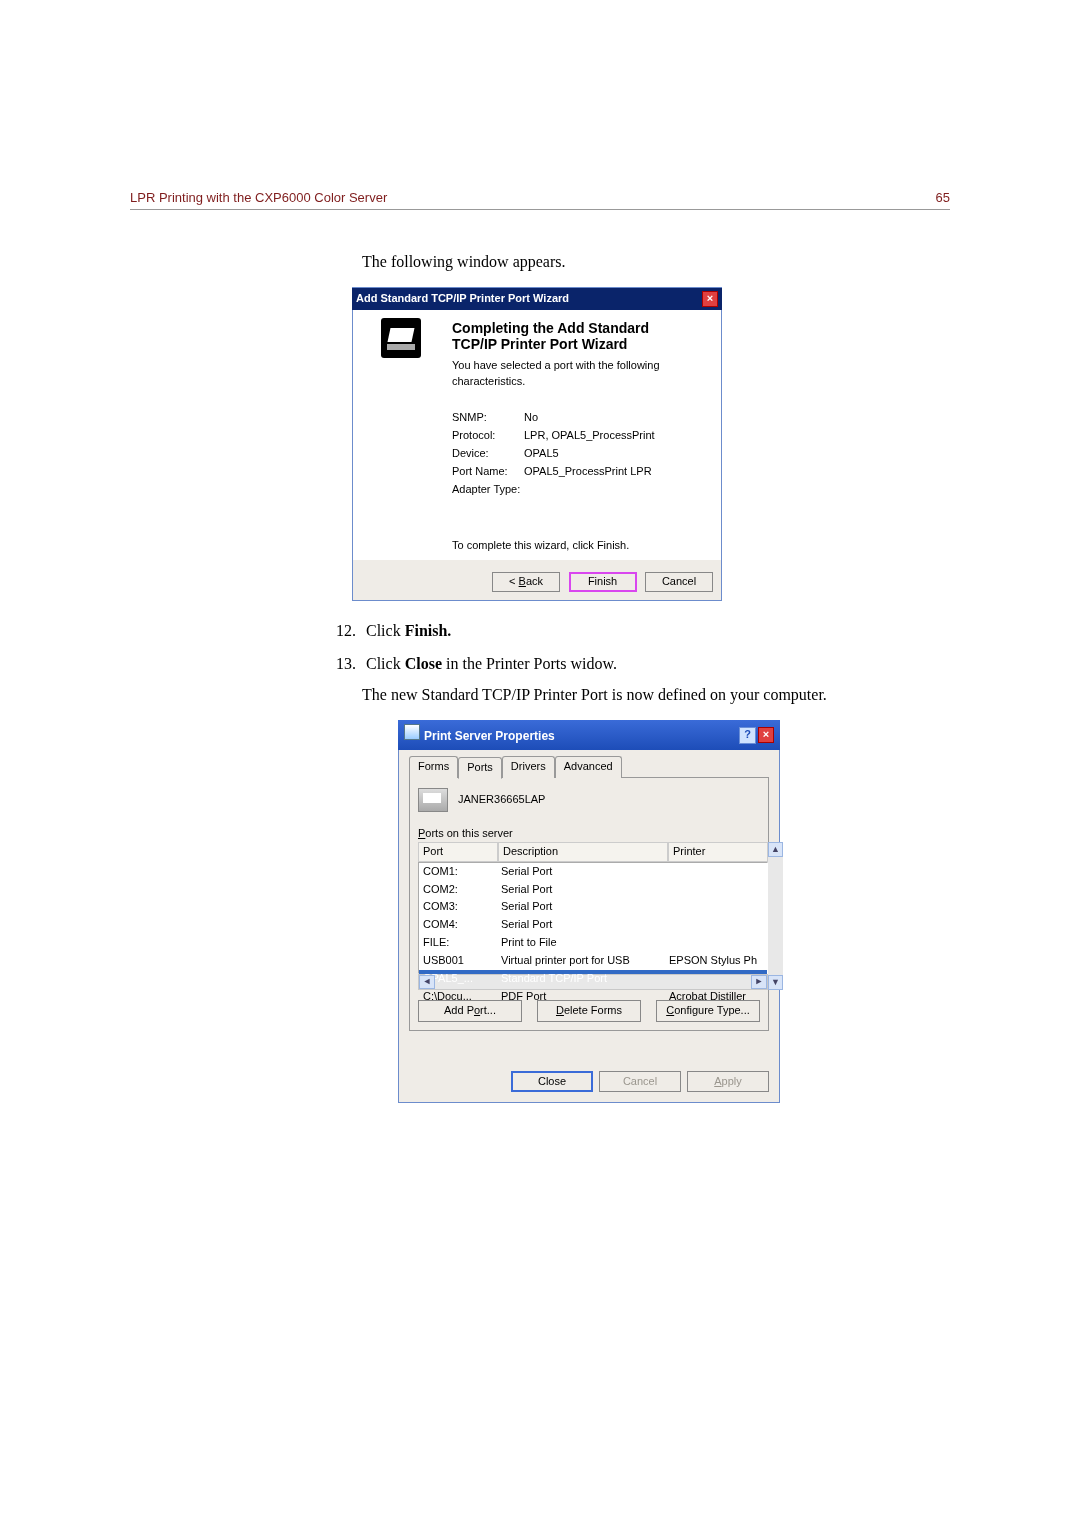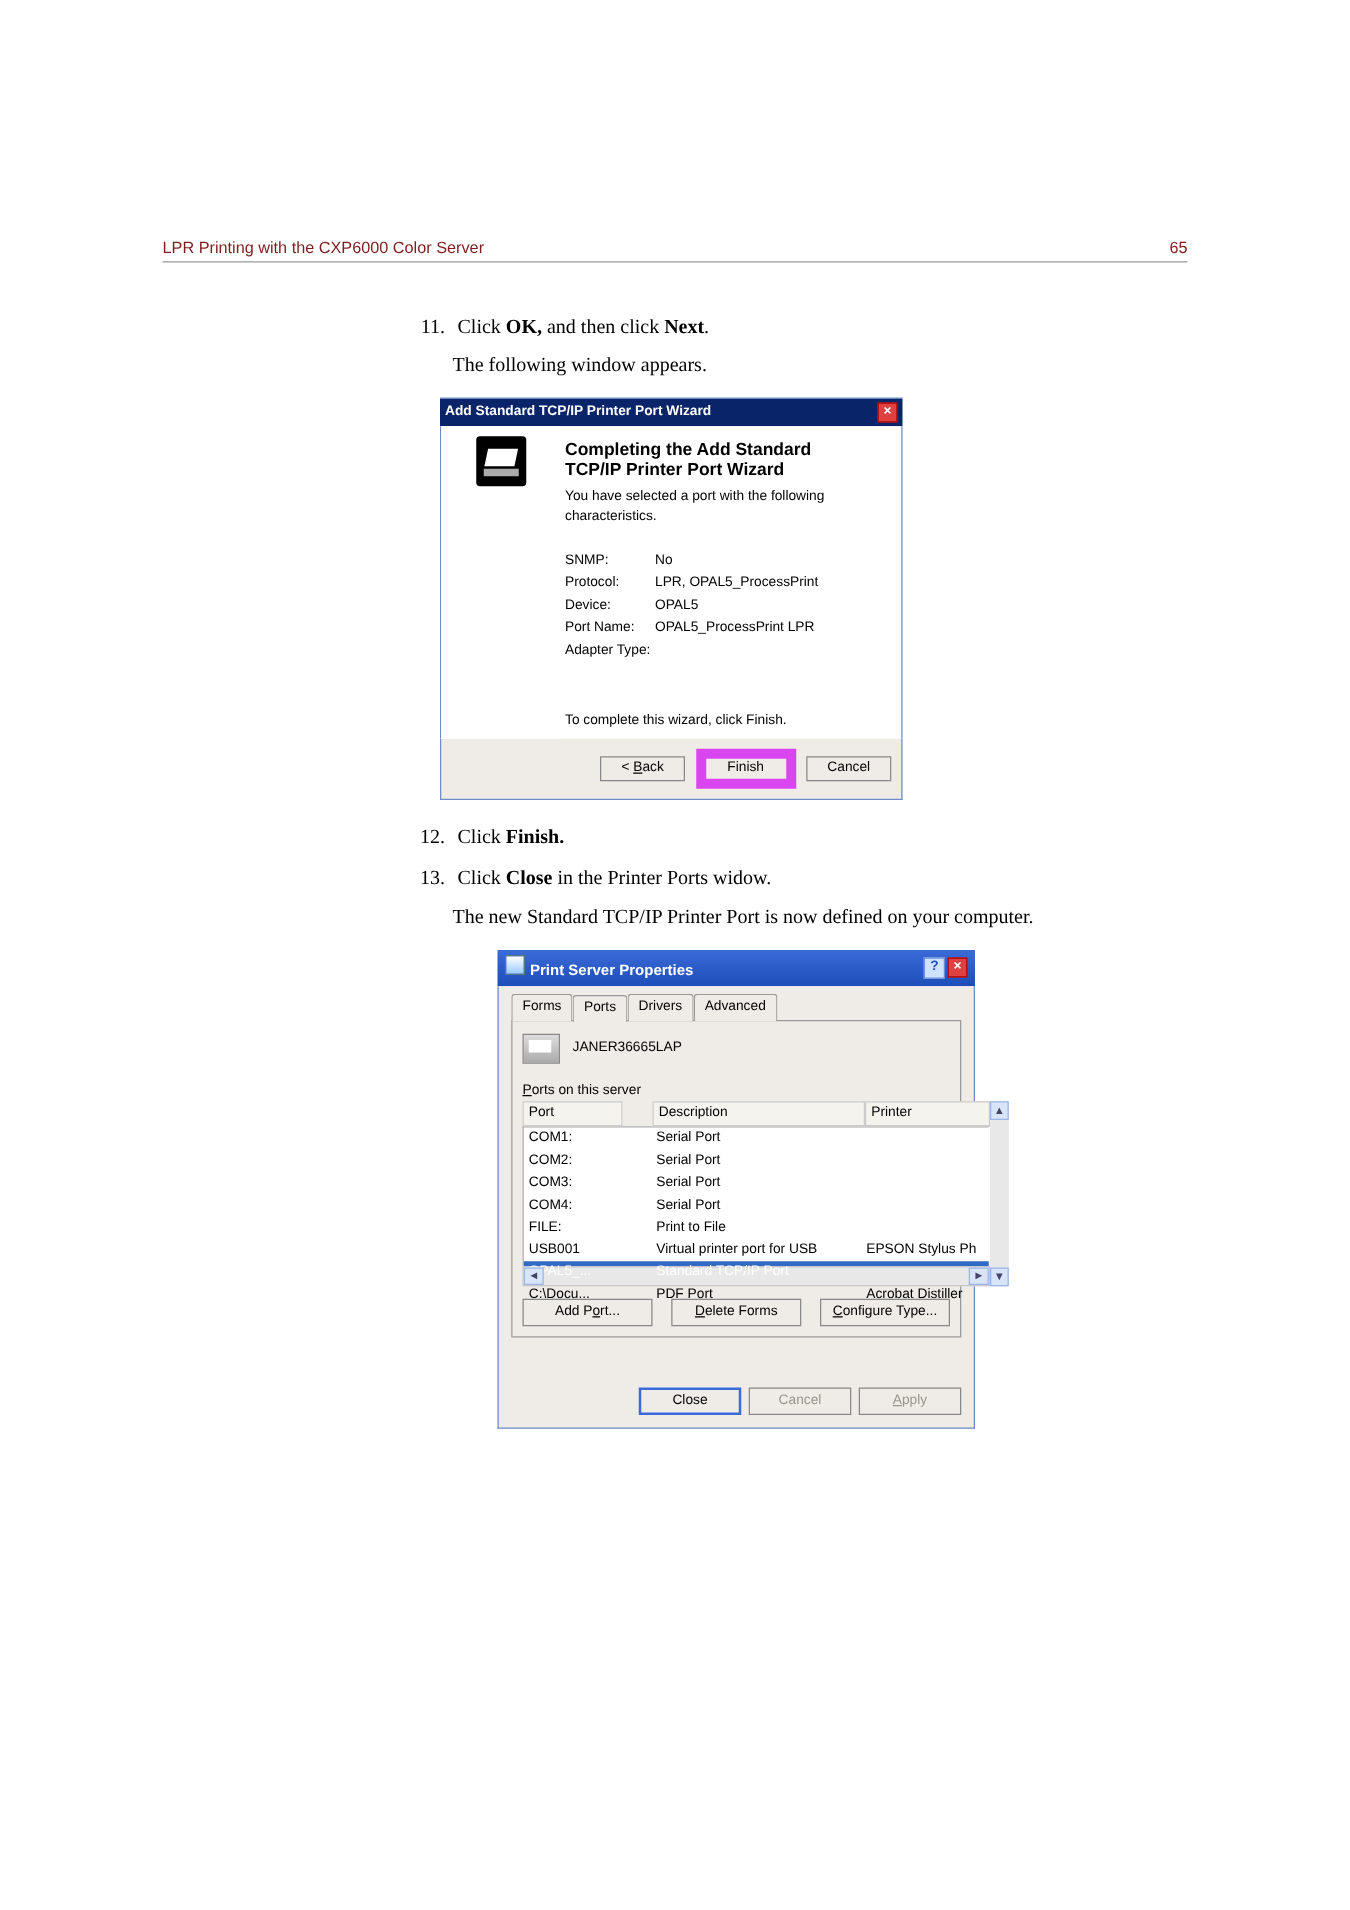--- a/index.html
+++ b/index.html
@@ -86,21 +86,21 @@
   .wizard-btnbar {
     background:#efece7;
     border-left:1px solid #6c8ccc; border-right:1px solid #6c8ccc; border-bottom:1px solid #6c8ccc;
     padding:8px; text-align:right;
   }
   .wbtn {
     font-family: Tahoma, Arial, sans-serif; font-size:11px;
     background:#efece7; border:1px solid #888; padding:1px 10px; margin-left:4px;
     display:inline-block; min-width:46px; text-align:center;
   }
-  .wbtn.focus { border:8px solid #d946ef; padding:0 9px; }
+  .wbtn.focus { border:2px solid #d946ef; padding:0 9px; }
 
   
   .props {
     width: 382px;
     margin: 10px 0 18px 22px;
     font-family: Tahoma, Arial, sans-serif;
     padding-left: 46px;
   }
   .props-title {
     background: linear-gradient(#3a6bd8,#1d4db8);
@@ -139,21 +139,21 @@
     display:flex; font-size:11px;
   }
   .plist-head {
     background:#efece7;
   }
   .plist-head .c, .plist-row .c {
     padding:1px 4px; overflow:hidden; white-space:nowrap;
   }
   .plist-head .c { border:1px solid #ccc; background:#f5f3ee; }
   .c1 { width:70px; }
-  .c2 { width:160px;margin-left:24px; }
+  .c2 { width:160px; }
   .c3 { width:90px; }
   .plist {
     border:1px inset #fff; background:#fff; height:110px;
   }
   .plist-row.sel { background:#316ac5; color:#fff; }
   .hscroll {
     height:14px; background:#e8e8e8; display:flex; justify-content:space-between;
     border:1px solid #c8c8c8;
   }
   .hscroll .ar { width:14px; height:12px; background:#d8e4f8; border:1px solid #9bb6e2; display:flex; align-items:center; justify-content:center; font-size:9px; color:#446; }
@@ -180,24 +180,20 @@
 <body>
 
 <div class="page">
   <div class="header-row">
     <span>LPR Printing with the CXP6000 Color Server</span>
     <span>65</span>
   </div>
 
   <div class="content">
 
-    <div class="step">
-      <span class="num">11.</span>
-      <span>Click </span><span class="bold">OK,</span><span> and then click </span><span class="bold">Next</span><span>.</span>
-    </div>
     <div class="indent-follow">The following window appears.</div>
 
     <div class="wizard">
       <div class="wizard-title">
         <span>Add Standard TCP/IP Printer Port Wizard</span>
         <span class="close-x">×</span>
       </div>
       <div class="wizard-body">
         <div class="wizard-left">
           <div class="wiz-icon"></div>

